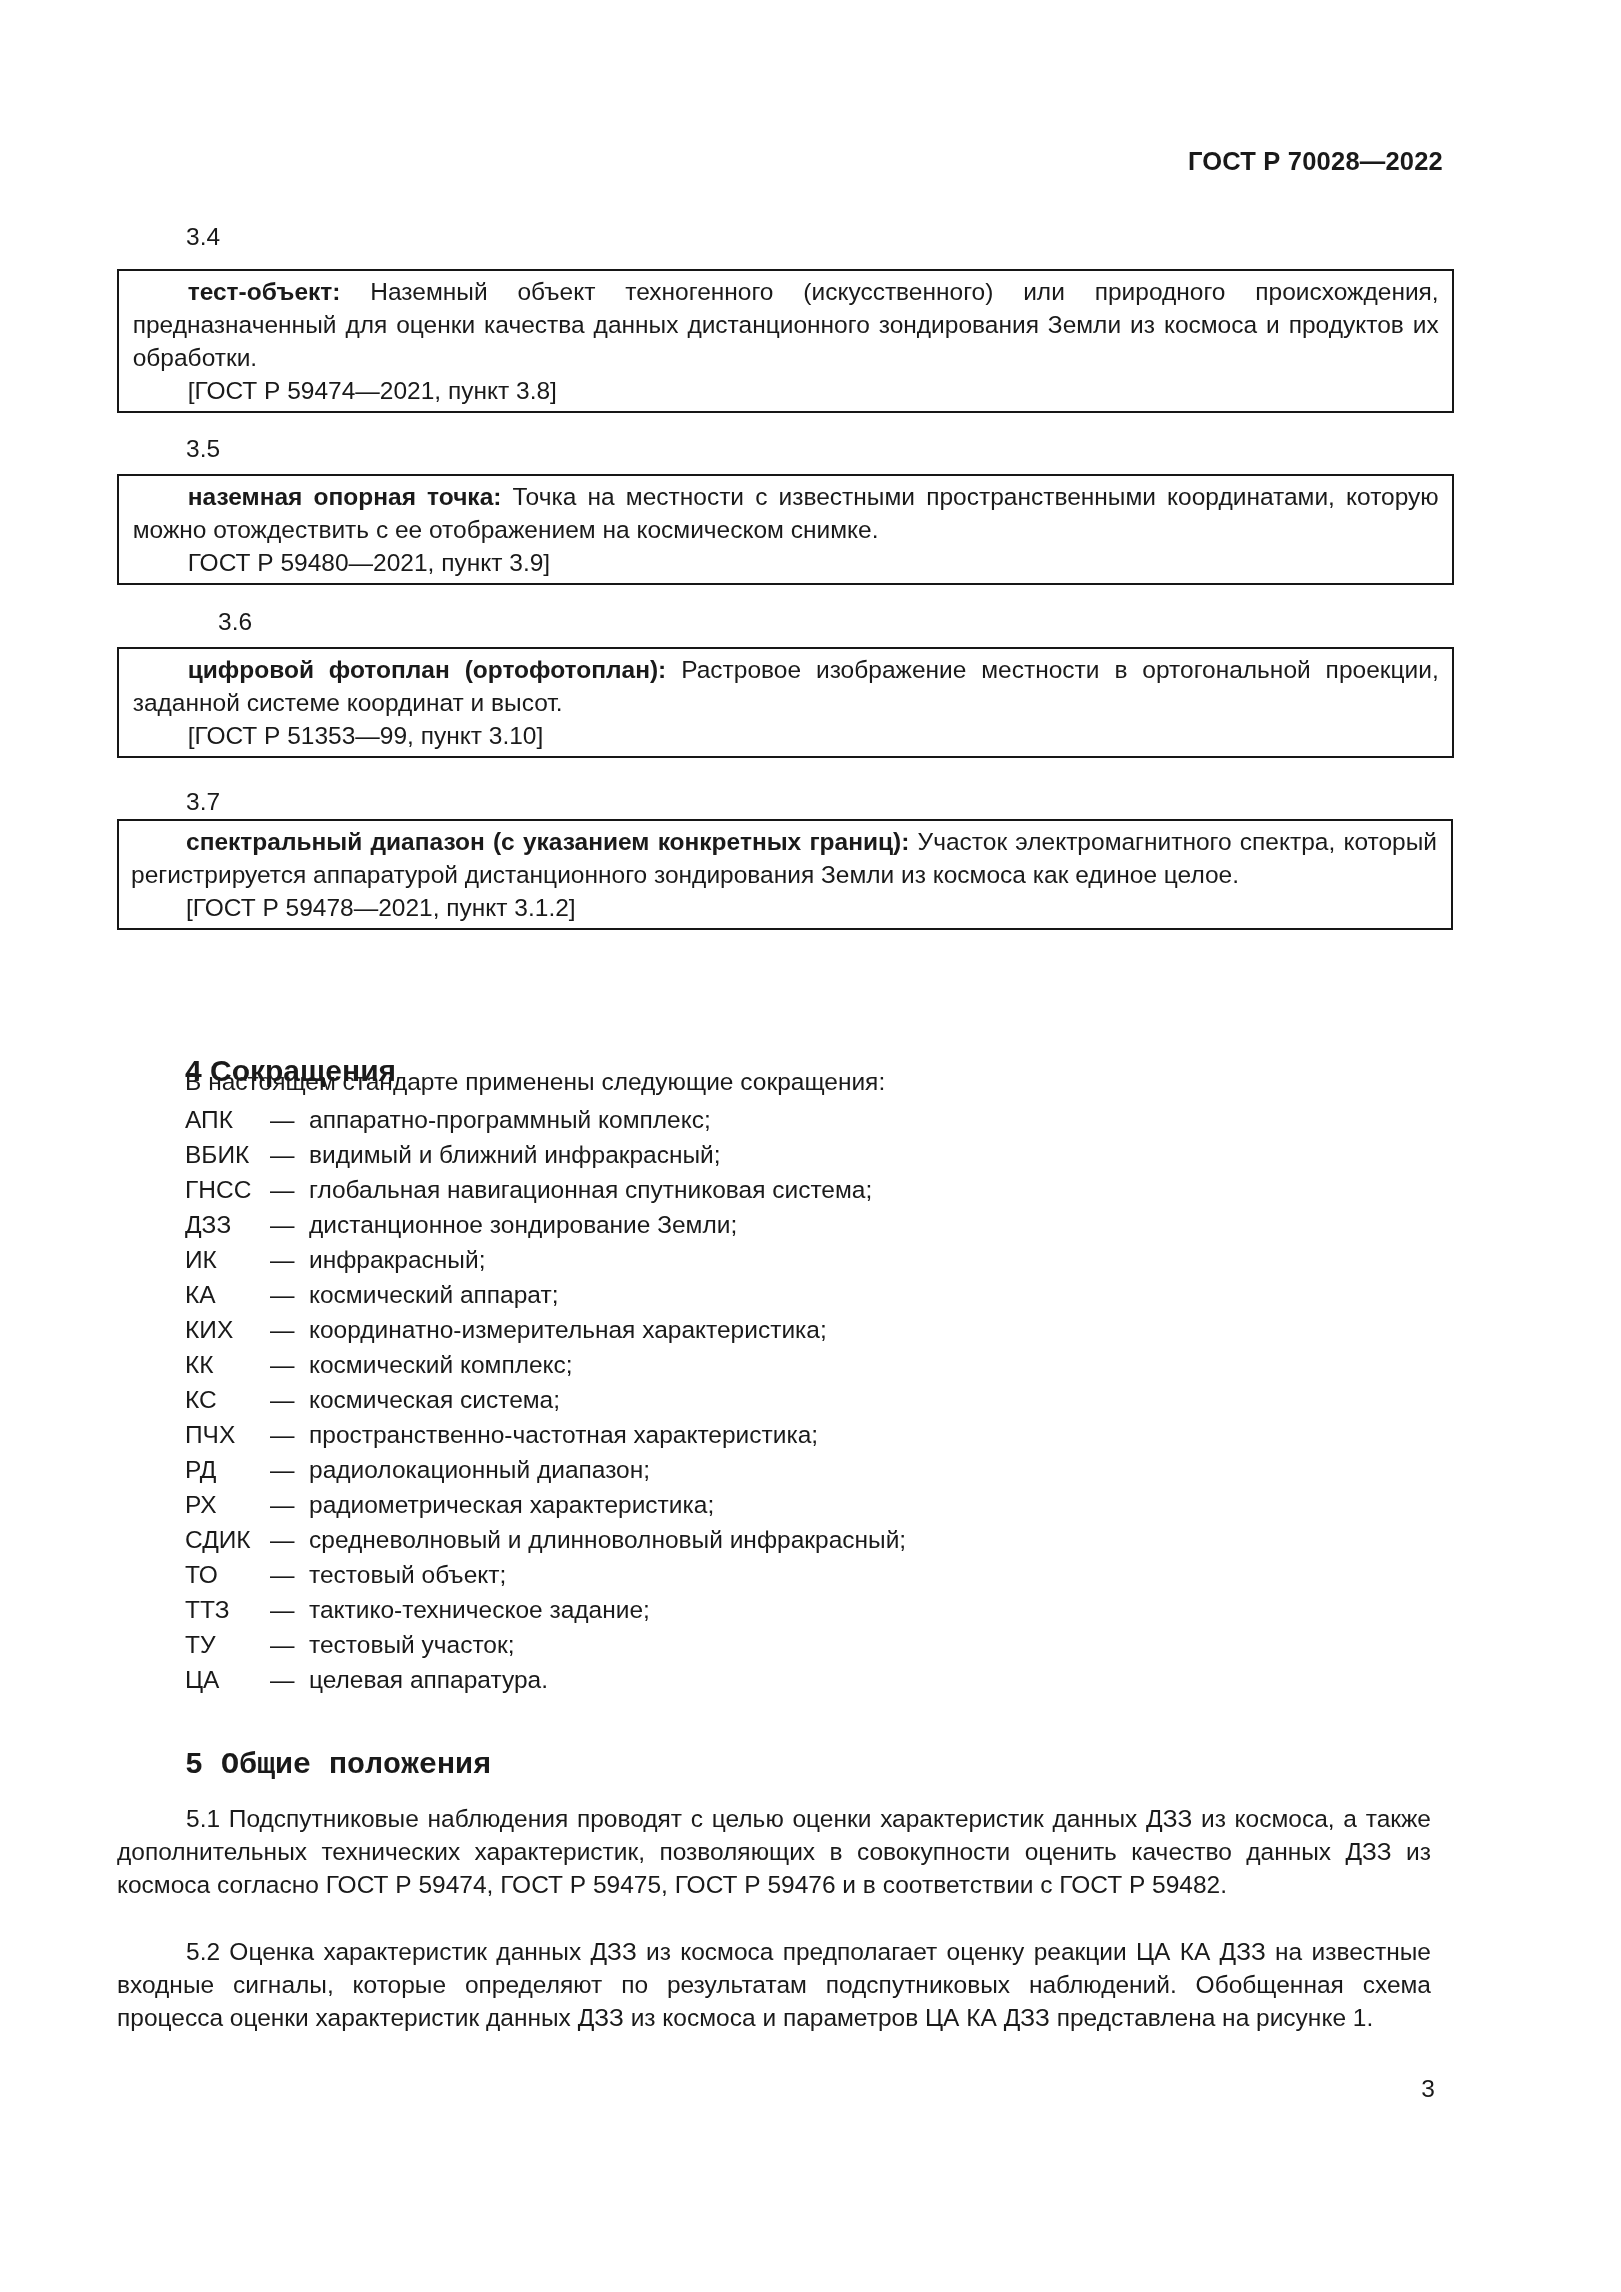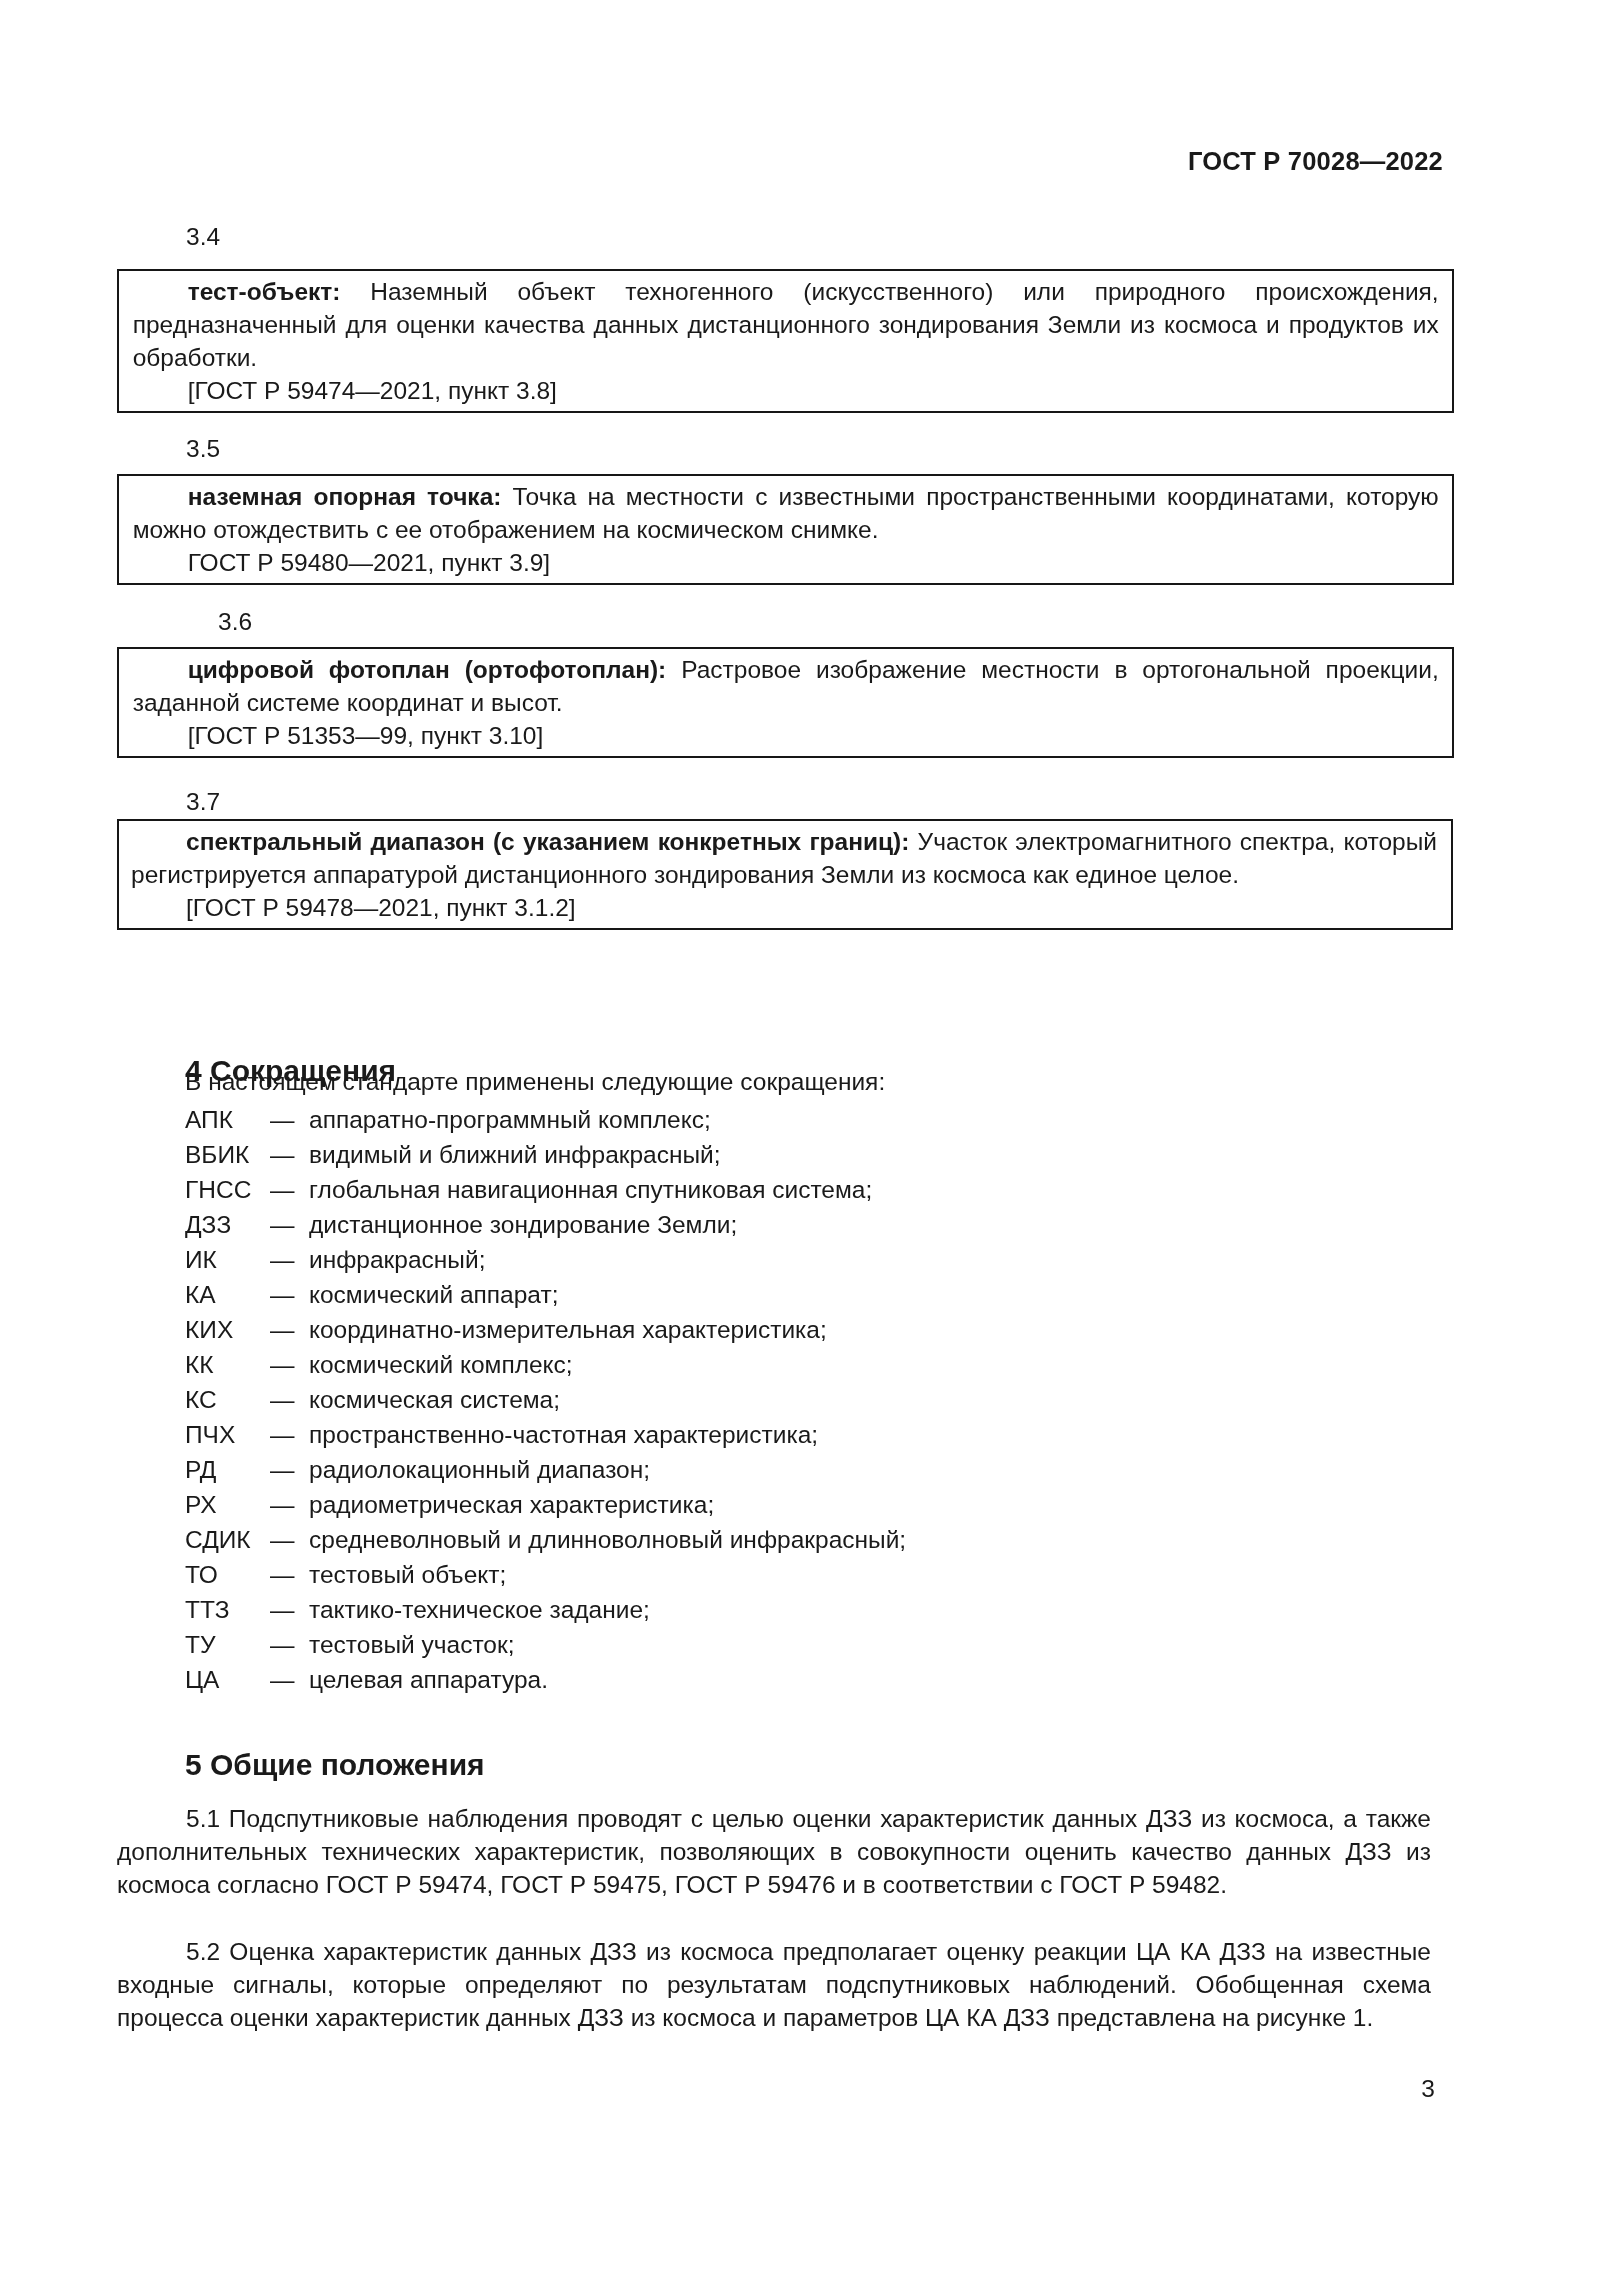--- a/index.html
+++ b/index.html
@@ -83,18 +83,18 @@
   <div class="abbr-row"><span class="abbr-key">ПЧХ</span><span class="abbr-dash">—</span><span>пространственно-частотная характеристика;</span></div>
   <div class="abbr-row"><span class="abbr-key">РД</span><span class="abbr-dash">—</span><span>радиолокационный диапазон;</span></div>
   <div class="abbr-row"><span class="abbr-key">РХ</span><span class="abbr-dash">—</span><span>радиометрическая характеристика;</span></div>
   <div class="abbr-row"><span class="abbr-key">СДИК</span><span class="abbr-dash">—</span><span>средневолновый и длинноволновый инфракрасный;</span></div>
   <div class="abbr-row"><span class="abbr-key">ТО</span><span class="abbr-dash">—</span><span>тестовый объект;</span></div>
   <div class="abbr-row"><span class="abbr-key">ТТЗ</span><span class="abbr-dash">—</span><span>тактико-техническое задание;</span></div>
   <div class="abbr-row"><span class="abbr-key">ТУ</span><span class="abbr-dash">—</span><span>тестовый участок;</span></div>
   <div class="abbr-row"><span class="abbr-key">ЦА</span><span class="abbr-dash">—</span><span>целевая аппаратура.</span></div>
 </div>
 
-<div class="sec-head" style="top:1748px;">5  Общие положения</div>
+<div class="sec-head" style="top:1748px;font-family:Liberation Mono, monospace;">5  Общие положения</div>
 <p class="para" style="top:1802px;">5.1  Подспутниковые наблюдения проводят с целью оценки характеристик данных ДЗЗ из космоса, а также дополнительных технических характеристик, позволяющих в совокупности оценить качество данных ДЗЗ из космоса согласно ГОСТ Р 59474, ГОСТ Р 59475, ГОСТ Р 59476 и в соответствии с ГОСТ Р 59482.</p>
 <p class="para" style="top:1935px;">5.2  Оценка характеристик данных ДЗЗ из космоса предполагает оценку реакции ЦА КА ДЗЗ на известные входные сигналы, которые определяют по результатам подспутниковых наблюдений. Обобщенная схема процесса оценки характеристик данных ДЗЗ из космоса и параметров ЦА КА ДЗЗ представлена на рисунке 1.</p>
 
 <div class="page-num">3</div>
 
 
 </body></html>

